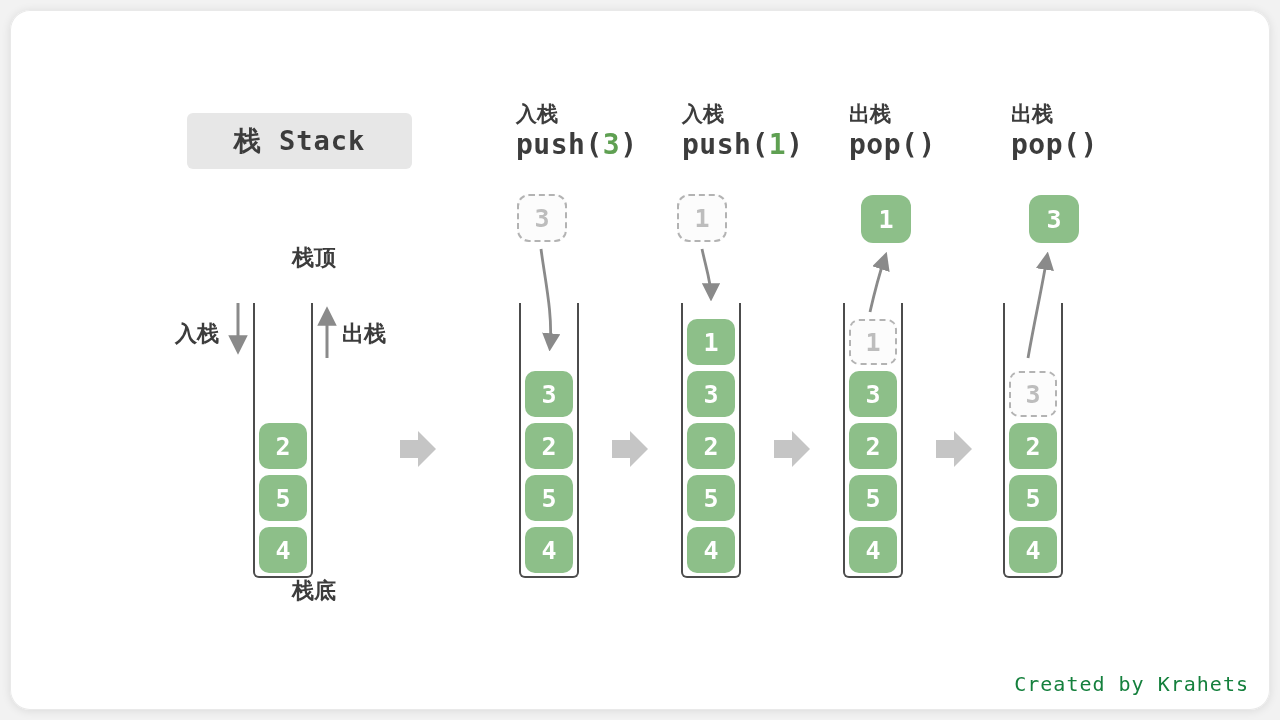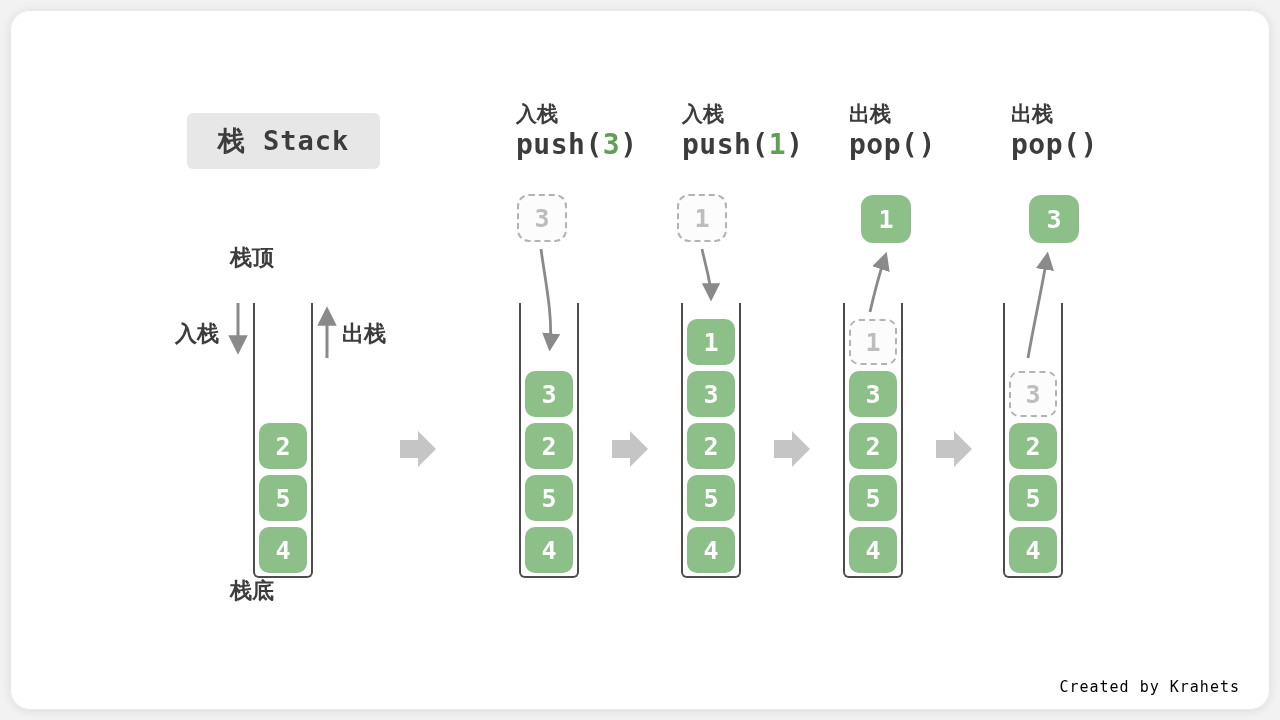--- a/index.html
+++ b/index.html
@@ -9,31 +9,31 @@
     font-family:"Liberation Sans","DejaVu Sans",sans-serif;
     -webkit-font-smoothing:antialiased;
   }
   .card{
     position:absolute;left:10px;top:10px;width:1260px;height:700px;
     background:#ffffff;border-radius:20px;
     box-shadow:0 1px 10px rgba(0,0,0,0.10), 0 0 0 1px #e9e9e9 inset;
   }
   .abs{position:absolute;}
   .title-badge{
-    left:187px;top:113px;width:193px;height:56px;
+    left:187px;top:113px;width:225px;height:56px;
     background:var(--title-bg,#e7e7e7);border-radius:6px;
     display:flex;align-items:center;justify-content:center;
     font-family:"DejaVu Sans Mono","Liberation Mono",monospace;
     font-size:27px;font-weight:700;color:var(--text-dark,#3c3c3c);
     letter-spacing:1px;
   }
   .zh-label{
     font-size:22px;font-weight:700;color:var(--text-dark,#3c3c3c);
   }
-  .centered100{width:106px;text-align:left;}
+  .centered100{width:106px;text-align:right;}
   .stage-header{
     top:100px;color:var(--text-dark,#3c3c3c);
   }
   .stage-header .op{font-size:21px;font-weight:700;line-height:28px;}
   .stage-header .code{
     font-family:"DejaVu Sans Mono","Liberation Mono",monospace;
     font-size:28px;font-weight:600;line-height:34px;letter-spacing:0.5px;
   }
   .stage-header .code .arg{color:var(--code-green,#5fa052);font-weight:700;}
   .stack{
@@ -61,23 +61,23 @@
     font-size:25px;font-weight:700;
   }
   .float-box.dashed{
     background:#fcfcfc;border:2px dashed var(--ghost-border,#b3b3b3);
     color:var(--ghost-text,#bdbdbd);
   }
   .float-box.solid{
     background:var(--cell-green,#8dbf89);color:#ffffff;
   }
   .credit{
-    right:40px;bottom:24px;
+    right:31px;bottom:24px;
     font-family:"DejaVu Sans Mono","Liberation Mono",monospace;
-    font-size:15px;color:#000000;letter-spacing:1px;
+    font-size:20px;color:#15803d;letter-spacing:1px;
   }
   svg.overlay{position:absolute;left:0;top:0;pointer-events:none;}
 </style>
 </head>
 <body>
 
 <div class="card"></div>
 
 <div class="abs title-badge">栈 Stack</div>
 

